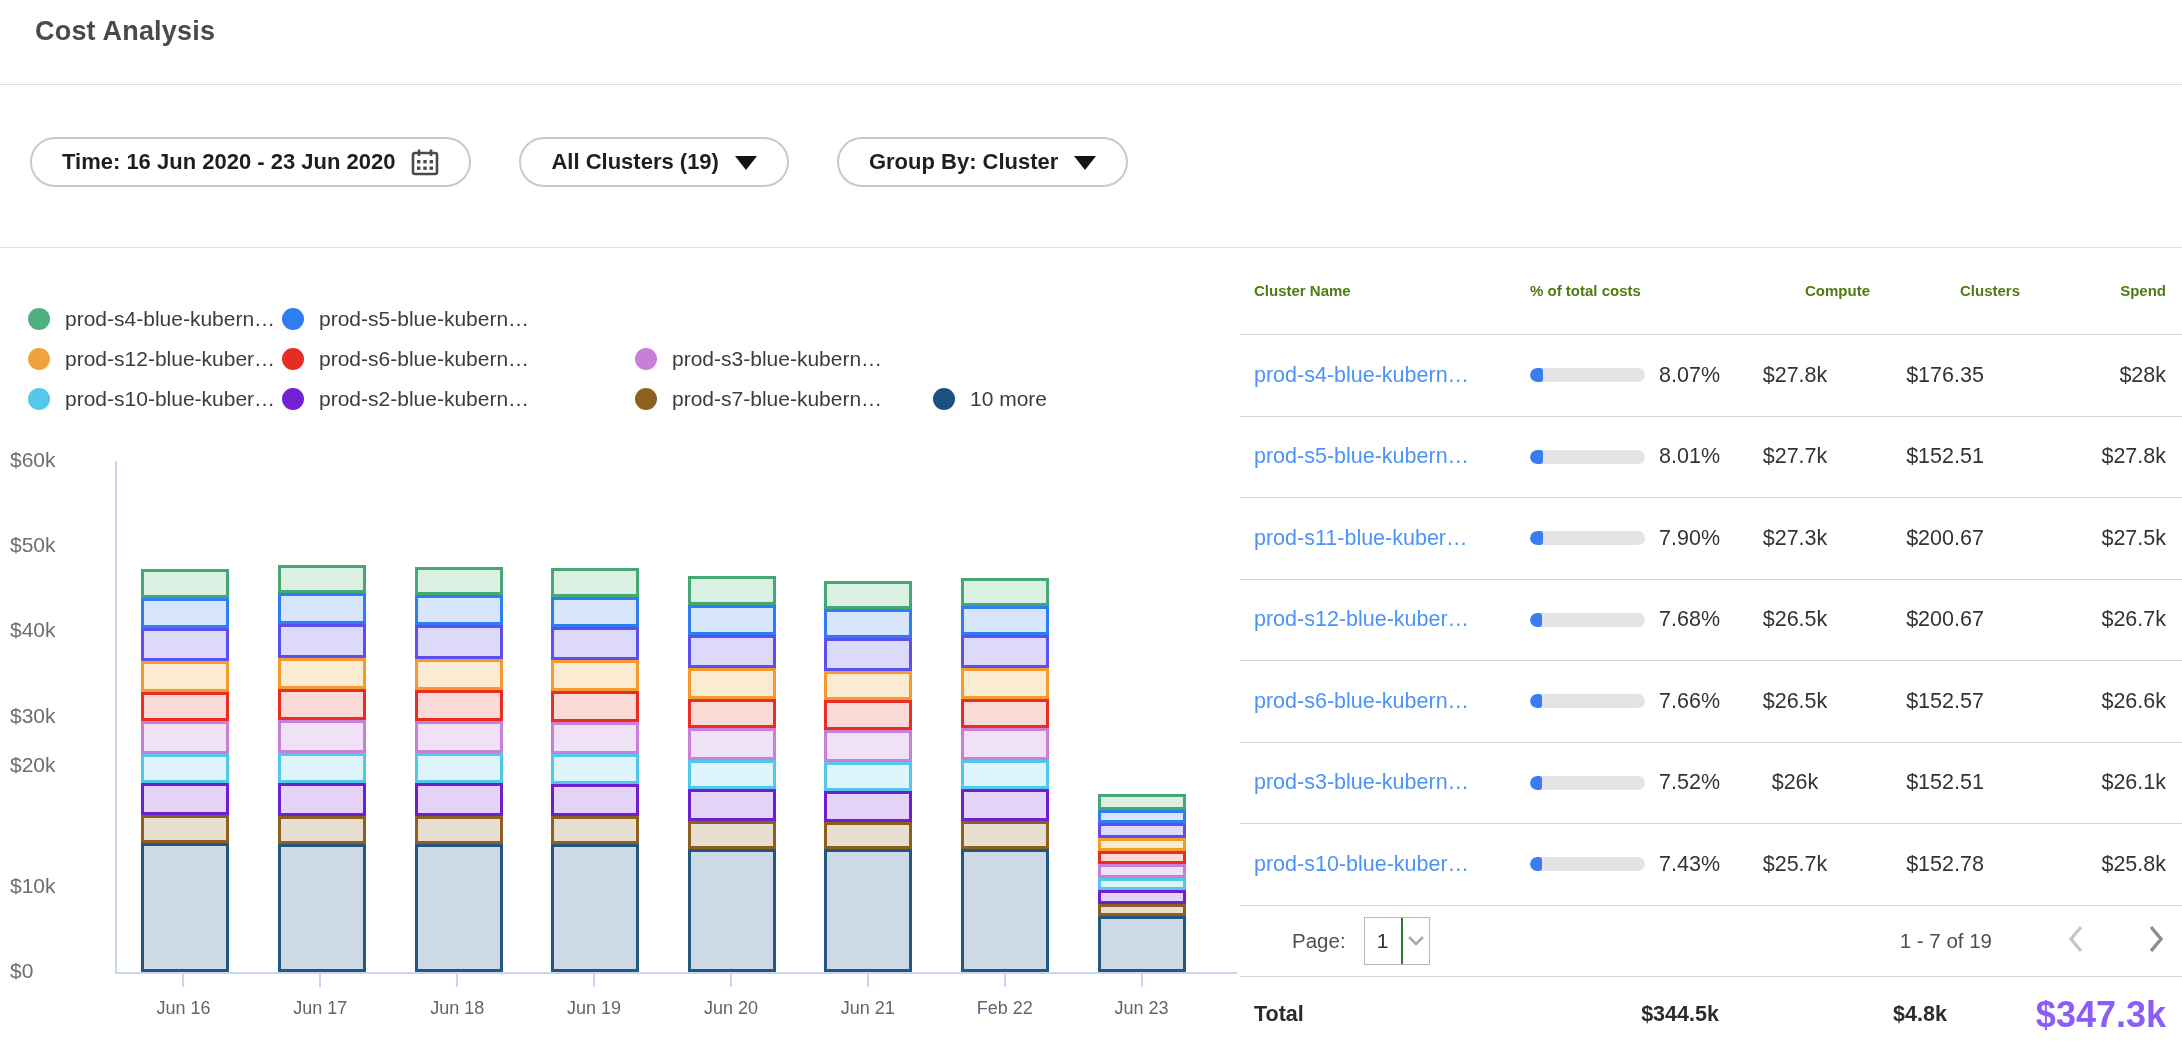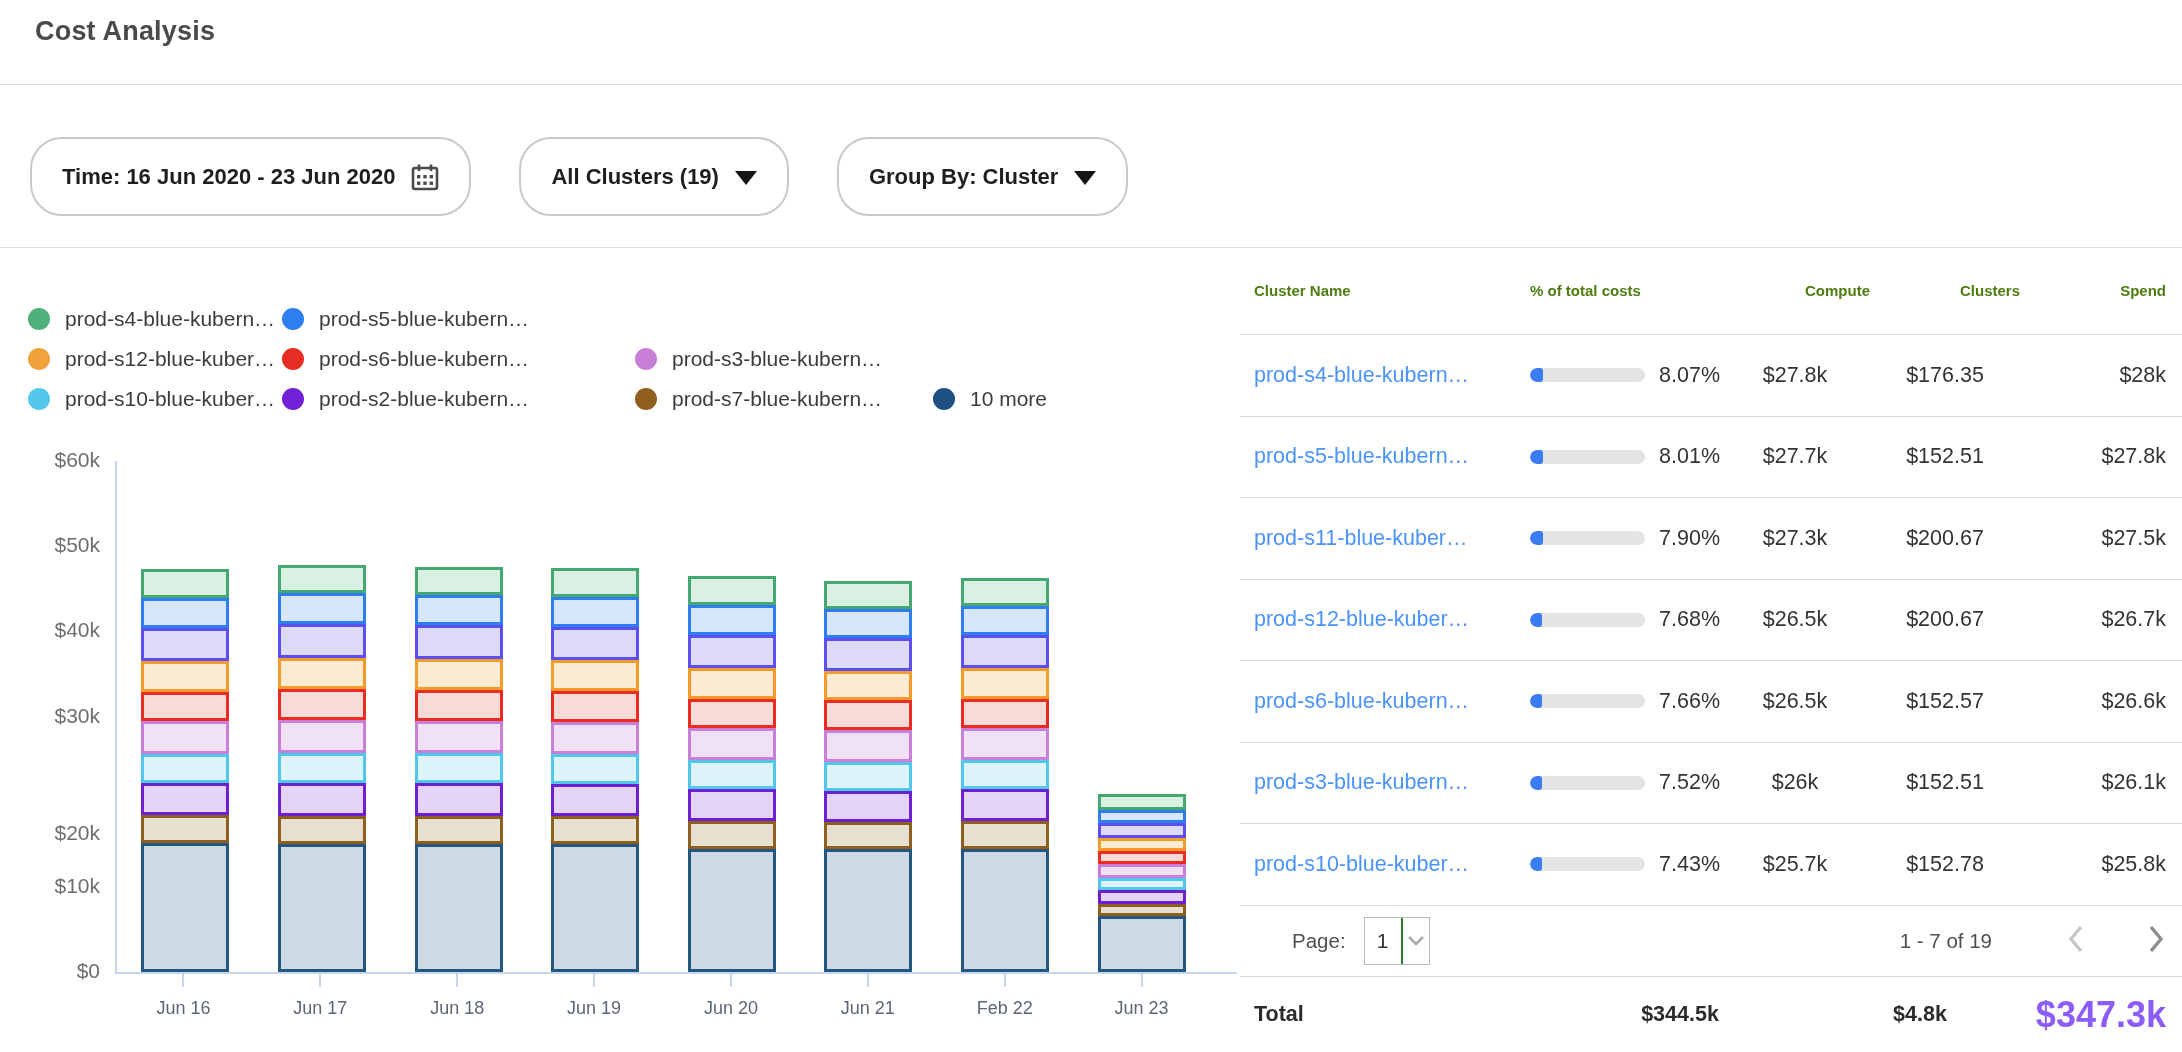--- a/index.html
+++ b/index.html
@@ -7,21 +7,21 @@
               font-family:"Liberation Sans","DejaVu Sans",sans-serif; color:#333; position:relative; }
 
   .page-title { position:absolute; left:35px; top:16px; font-size:27px; font-weight:600;
                 color:#4a4a4a; letter-spacing:.2px; }
   .hdiv { position:absolute; left:0; width:2182px; border-top:1px solid #dedede; }
   .hdiv.one { top:84px; }
   .hdiv.two { top:247px; }
 
   
   .filters { position:absolute; left:30px; top:137px; display:flex; gap:48px; }
-  .pill { height:79px; border:2px solid #c9c9c9; border-radius:32px; background:#fff;
+  .pill { height:50px; border:2px solid #c9c9c9; border-radius:32px; background:#fff;
           display:flex; align-items:center; padding:0 30px; gap:16px; cursor:pointer; }
   .pill-label { font-size:22px; font-weight:700; color:#1e1e1e; white-space:nowrap; }
   .caret-down { width:0; height:0; border-left:11px solid transparent; border-right:11px solid transparent;
                 border-top:14px solid #141414; margin-top:2px; }
   .cal { width:28px; height:28px; }
 
   
   .legend { position:absolute; left:0; top:299px; width:1240px; }
   .lg-row { position:relative; height:40px; }
   .lg-item { position:absolute; top:0; height:40px; display:flex; align-items:center; gap:15px; cursor:pointer; }
@@ -29,21 +29,21 @@
   .lg-dot { width:22px; height:22px; border-radius:50%; flex:none; }
   .lg-label { font-size:21px; color:#3c3c3c; white-space:nowrap; }
 
   
   .chart-plot { position:absolute; left:115px; top:461px; width:1095px; height:511px;
                 border-left:2px solid #c9d5ec; display:flex; align-items:flex-end; }
   .axis-x { position:absolute; left:115px; top:972px; width:1122px; height:2px; background:#c9d5ec; }
   .slot { flex:1; height:100%; display:flex; justify-content:center; align-items:flex-end; }
   .vbar { width:88px; display:flex; flex-direction:column; justify-content:flex-end; cursor:pointer; }
   .seg  { width:100%; border:3px solid; }
-  .ylab { position:absolute; left:10px; width:90px; text-align:right; font-size:21px; color:#6e6e6e; }
+  .ylab { position:absolute; left:10px; width:90px; text-align:left; font-size:21px; color:#6e6e6e; }
   .xrow { position:absolute; left:115px; top:974px; width:1095px; display:flex; }
   .xslot { flex:1; display:flex; flex-direction:column; align-items:center; }
   .xtick { width:2px; height:13px; background:#c9d5ec; }
   .xlab  { margin-top:11px; font-size:18px; color:#5e6673; }
 
   
   .tablep { position:absolute; left:1240px; top:247px; width:942px; height:805px; }
   .tgrid { display:grid; grid-template-columns:276px 190px 150px 150px 1fr; align-items:center; padding:0 14px; }
   .thead { height:88px; border-bottom:1px solid #d8d8d8; }
   .th { font-size:15px; font-weight:600; color:#4d7c0f; }
@@ -151,21 +151,21 @@
       </div>
       <div class="lg-item lg-c3">
         <span class="lg-dot" style="background: rgb(29, 80, 128);"></span>
         <span class="lg-label">10 more</span>
       </div>
     </div>
   </div>
 <div id="ylabels">
     <div class="ylab" style="top: 959px;">$0</div>
     <div class="ylab" style="top: 873.833px;">$10k</div>
-    <div class="ylab" style="top: 821px;">$20k</div>
+    <div class="ylab" style="top: 753px;">$20k</div>
     <div class="ylab" style="top: 703.5px;">$30k</div>
     <div class="ylab" style="top: 618.333px;">$40k</div>
     <div class="ylab" style="top: 533.167px;">$50k</div>
     <div class="ylab" style="top: 448px;">$60k</div>
   </div>
 <div class="chart-plot" id="plot">
     <div class="slot">
       <div class="vbar">
         <div class="seg" style="height: 29px; border-color: rgb(69, 168, 115); background: rgb(218, 240, 227);"></div>
         <div class="seg" style="height: 29.8px; border-color: rgb(46, 126, 242); background: rgb(215, 230, 251);"></div>

